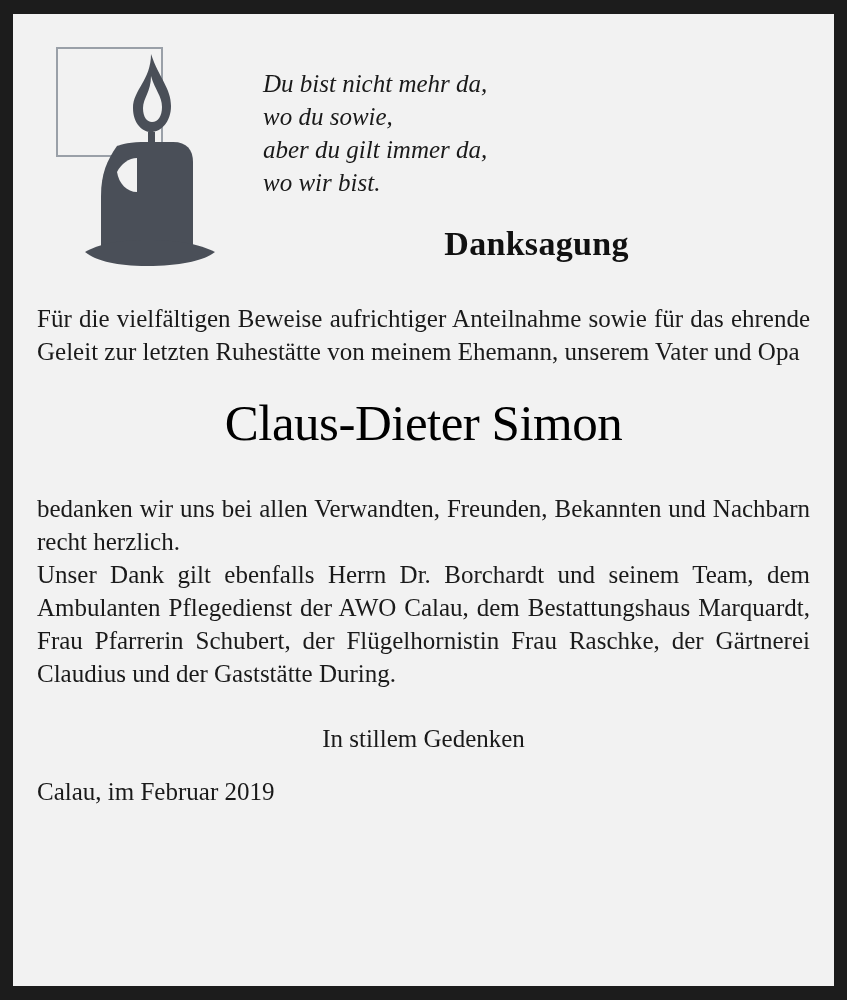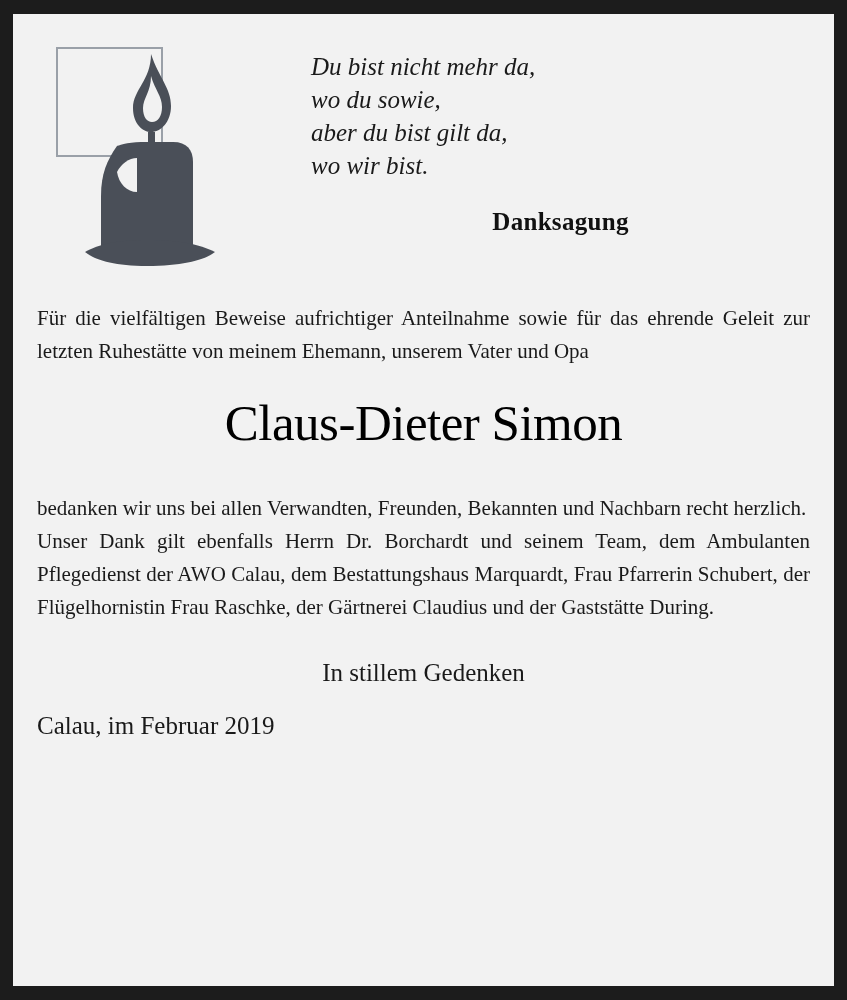--- a/index.html
+++ b/index.html
@@ -24,50 +24,49 @@
     width: 100%;
     height: 100%;
     background: #f2f2f2;
     padding: 22px 24px 14px 24px;
     display: flex;
     flex-direction: column;
   }
   .top-row {
     display: flex;
     flex-direction: row;
-    align-items: flex-start;
-    gap: 48px;
+    align-items: center;
   }
   .candle-wrap {
     width: 200px;
     flex: 0 0 200px;
     padding-left: 18px;
     padding-top: 10px;
   }
   .verse-wrap {
     flex: 1 1 auto;
     padding-left: 8px;
     padding-top: 14px;
   }
   .verse {
     font-style: italic;
     font-size: 25px;
     line-height: 33px;
     color: #1a1a1a;
   }
   .danksagung {
     text-align: center;
-    font-size: 25px;
+    font-size: 34px;
     font-weight: bold;
     color: #111;
     margin-top: 26px;
     letter-spacing: 0.3px;
   }
   .body-text {
-    font-size: 21px;
+    font-size: 25px;
     line-height: 33px;
     color: #1a1a1a;
     text-align: justify;
     text-justify: inter-word;
     margin-top: 22px;
   }
   .name {
     text-align: center;
     font-size: 51px;
     font-weight: normal;
@@ -114,21 +113,21 @@
           <path d="M93 86 L 100 86 L 100 100 L 93 100 Z" fill="#4a4f58"></path>
           <path d="M62 100 C 62 100, 72 96, 86 96 L 118 96 C 132 96, 138 104, 138 116 L 138 206 L 46 206 L 46 150 C 46 128, 52 114, 62 100 Z" fill="#4a4f58"></path>
           <path d="M62 126 C 66 118, 74 112, 82 112 L 82 146 C 72 146, 64 138, 62 126 Z" fill="#f2f2f2"></path>
           <path d="M30 206 C 44 198, 62 194, 92 194 C 124 194, 144 198, 160 206 C 150 214, 128 220, 92 220 C 58 220, 40 214, 30 206 Z" fill="#4a4f58"></path>
         </svg>
       </div>
 
       <div class="verse-wrap">
         <div class="verse">Du bist nicht mehr da,</div>
         <div class="verse">wo du sowie,</div>
-        <div class="verse">aber du bist gilt da,</div>
+        <div class="verse">aber du gilt immer da,</div>
         <div class="verse">wo wir bist.</div>
         <div class="danksagung">Danksagung</div>
       </div>
 
     </div>
 
     <div class="body-text">Für die vielfältigen Beweise aufrichtiger Anteilnahme sowie für das ehrende Geleit zur letzten Ruhestätte von meinem Ehemann, unserem Vater und Opa</div>
 
     <div class="name">Claus-Dieter Simon</div>
 

